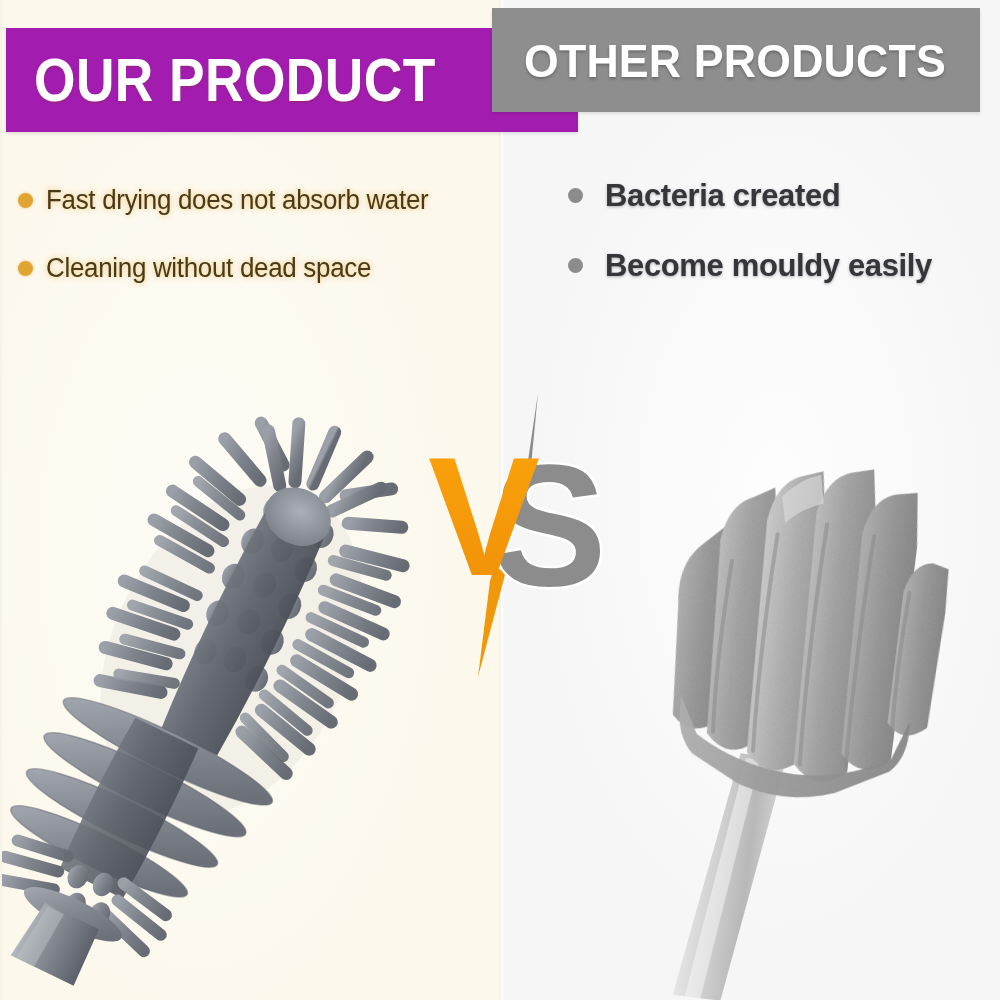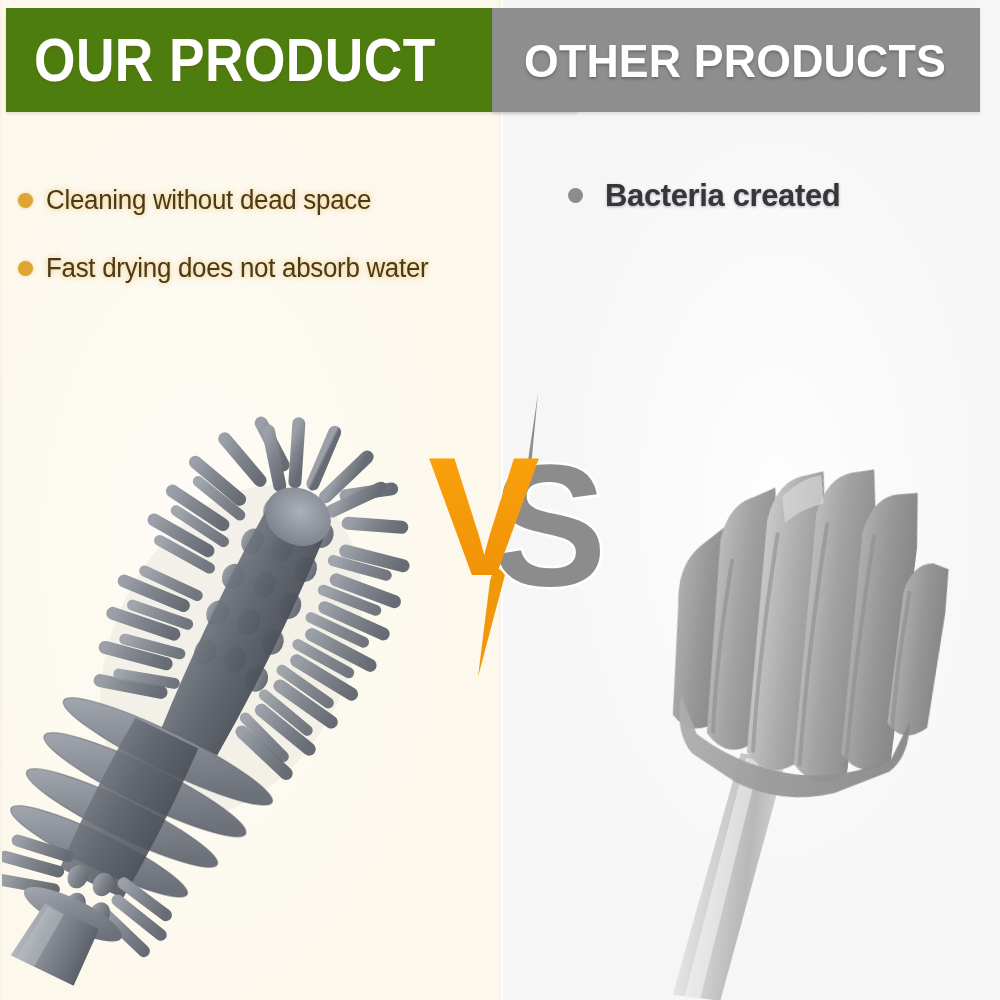--- a/index.html
+++ b/index.html
@@ -54,22 +54,23 @@
     top: 8px;
     height: 104px;
     z-index: 6;
     display: flex;
     align-items: center;
     box-shadow: 0 2px 3px rgba(0,0,0,0.10);
   }
   #header-left {
     left: 6px;
     width: 572px;
-    background: #4d7c0f;
+    background: #a21caf;
     justify-content: flex-start;
+    margin-top: 20px;
   }
   #header-right {
     left: 492px;
     width: 488px;
     background: #8e8e8e;
     justify-content: flex-start;
   }
   #header-left-title {
     color: #ffffff;
     font-size: 62px;
@@ -425,29 +426,33 @@
     <span id="header-left-title">OUR PRODUCT</span>
   </div>
 
   <div class="header-bar" id="header-right">
     <span id="header-right-title">OTHER PRODUCTS</span>
   </div>
 
   <div class="bullet-list" id="bullets-left">
     <div class="bullet-row">
       <span class="dot"></span>
-      <span class="bullet-text-left">Cleaning without dead space</span>
+      <span class="bullet-text-left">Fast drying does not absorb water</span>
     </div>
     <div class="bullet-row">
       <span class="dot"></span>
-      <span class="bullet-text-left">Fast drying does not absorb water</span>
+      <span class="bullet-text-left">Cleaning without dead space</span>
     </div>
   </div>
 
   <div class="bullet-list" id="bullets-right">
     <div class="bullet-row">
       <span class="dot"></span>
       <span class="bullet-text-right">Bacteria created</span>
     </div>
+    <div class="bullet-row">
+      <span class="dot"></span>
+      <span class="bullet-text-right">Become mouldy easily</span>
+    </div>
   </div>
 
   <div id="page-edge"></div>
 </div>
 
 </body></html>

